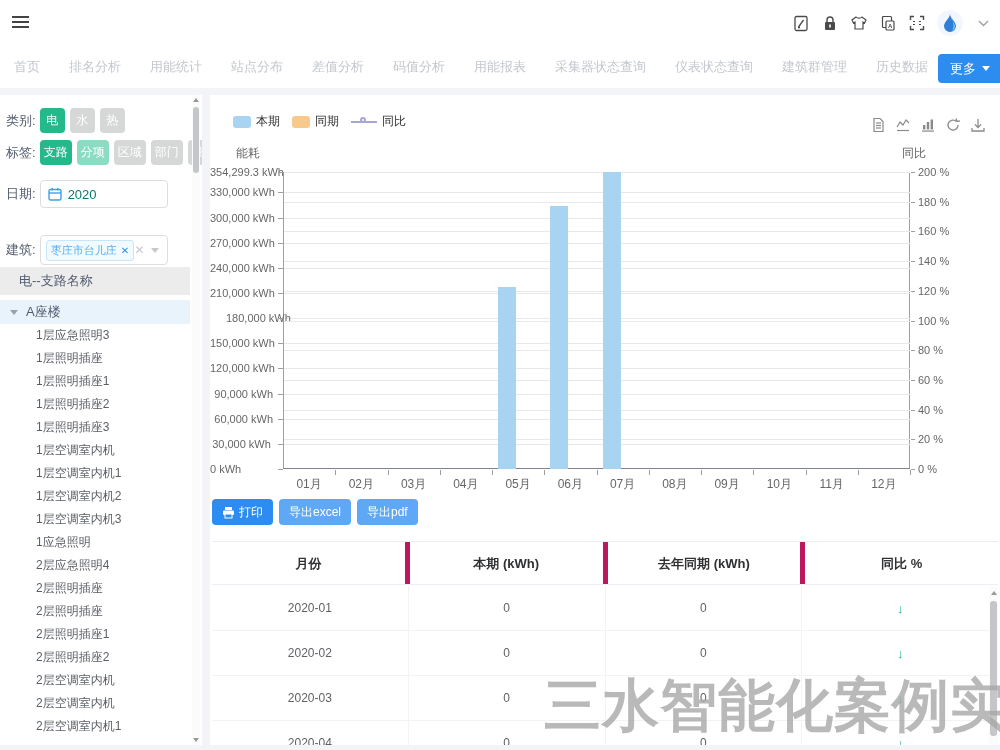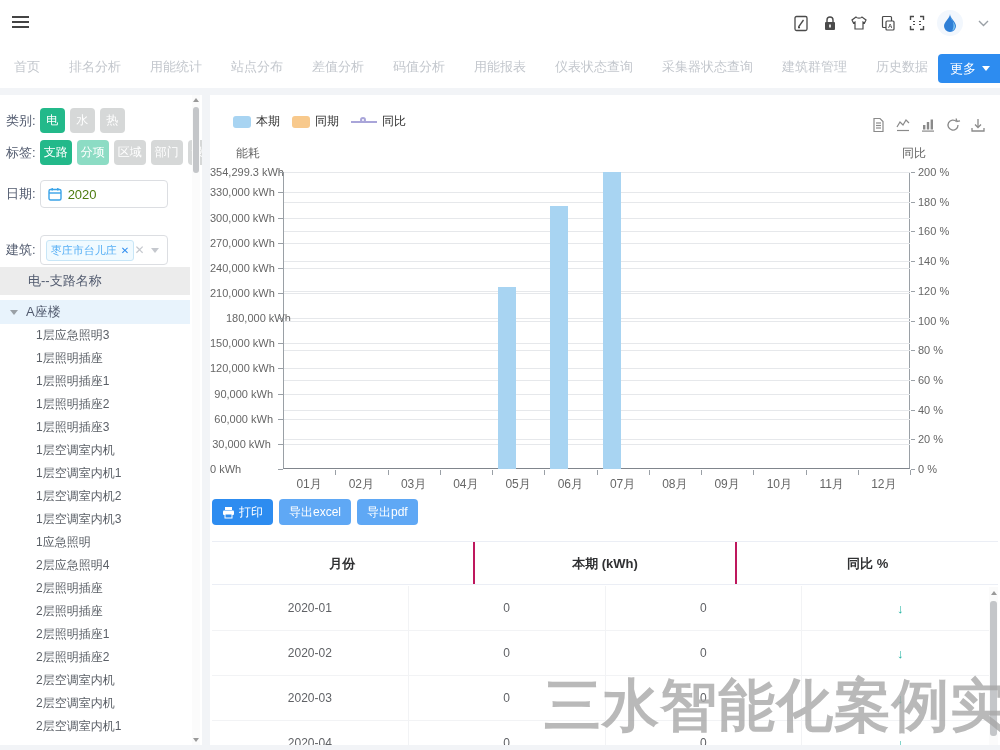--- a/index.html
+++ b/index.html
@@ -24,27 +24,27 @@
   
   .sidebar{position:absolute;top:95px;left:0;width:202px;height:650px;background:#fff;overflow:hidden}
   .form-row{position:absolute;left:6px;display:flex;align-items:center}
   .flabel{font-size:13px;color:#515a6e;margin-right:4px;white-space:nowrap}
   .opts{display:flex;gap:5px}
   .opt{min-width:25px;height:25px;padding:0 4px;border-radius:4px;color:#fff;font-size:12px;display:flex;align-items:center;justify-content:center;cursor:pointer;white-space:nowrap}
   .opt.active{background:#23b98a}
   .opt.semi{background:#8cdcc4}
   .opt.inactive{background:#d6d8d8}
   .input{width:128px;height:28px;border:1px solid #dcdee2;border-radius:4px;background:#fff;display:flex;align-items:center;padding:0 7px;gap:6px}
-  .input .val{font-size:13px;color:#4d7c0f}
+  .input .val{font-size:13px;color:#0f766e}
   .select{width:128px;height:30px;border:1px solid #dcdee2;border-radius:4px;background:#fff;display:flex;align-items:center;padding:0 5px;position:relative}
   .sel-tag{background:#f0faff;border:1px solid #c8e6f7;border-radius:3px;color:#55aef5;font-size:11px;padding:2px 4px;display:flex;align-items:center;gap:4px;white-space:nowrap}
   .sel-tag .tx{color:#2d8cf0;font-size:10px;cursor:pointer}
   .sel-clear{position:absolute;right:22px;color:#c5c8ce;font-size:12px;cursor:pointer}
   .sel-caret{position:absolute;right:8px;width:0;height:0;border-left:4px solid transparent;border-right:4px solid transparent;border-top:5px solid #c5c8ce}
-  .list-header{position:absolute;top:172px;left:0;width:190px;height:28px;background:#ececec;font-size:13px;color:#515a6e;line-height:28px;padding-left:28px}
+  .list-header{position:absolute;top:172px;left:0;width:190px;height:28px;background:#ececec;font-size:13px;color:#515a6e;line-height:28px;padding-left:19px}
   #tree{position:absolute;top:205px;left:0;width:190px}
   .tree-parent{height:24px;background:#e8f3fc;display:flex;align-items:center;font-size:13px;color:#515a6e;cursor:pointer}
   .tree-parent .caret{width:0;height:0;border-left:4px solid transparent;border-right:4px solid transparent;border-top:5px solid #9aa0a6;margin:0 8px 0 10px}
   .tree-item{height:23px;line-height:23px;font-size:12px;color:#5a5f66;padding-left:36px;cursor:pointer;white-space:nowrap}
   
   .sb-scroll{position:absolute;top:0;right:2px;width:8px;height:650px;background:#fbfbfb}
   .arr-up{position:absolute;left:1px;width:0;height:0;border-left:3px solid transparent;border-right:3px solid transparent;border-bottom:4px solid #999}
   .arr-dn{position:absolute;left:1px;width:0;height:0;border-left:3px solid transparent;border-right:3px solid transparent;border-top:4px solid #999}
   .thumb{position:absolute;left:1px;width:6px;background:#c4c6c9;border-radius:3px}
 
@@ -66,21 +66,21 @@
   .tickmark{position:absolute;background:#9aa0a6}
   .bar{position:absolute;background:#a8d4f2}
   .xlab{position:absolute;font-size:12px;color:#666;text-align:center;width:44px}
   .btns{position:absolute;left:2px;top:404px;display:flex;gap:6px}
   .btn{height:26px;border:none;border-radius:4px;color:#fff;font-size:12px;display:inline-flex;align-items:center;gap:4px;padding:8px 10px;cursor:pointer;font-family:inherit}
   .btn.primary{background:#2d8cf0}
   .btn.light{background:#5fa8f5}
 
   
   .thead{position:absolute;left:2px;top:446px;width:786px;height:44px;display:flex;border-top:1px solid #ebeef5;border-bottom:1px solid #ebeef5}
-  .th{flex:1;text-align:center;line-height:44px;font-size:13px;font-weight:bold;color:#303133;border-right:2px solid #be185d}
+  .th{flex:1;text-align:center;line-height:44px;font-size:13px;font-weight:bold;color:#303133;border-right:5px solid #be185d}
   .th:last-child{border-right:none}
   #tbody{position:absolute;left:2px;top:491px;width:786px}
   .tr{display:flex;height:45px;border-bottom:1px solid #f2f3f5}
   .td{flex:1;text-align:center;line-height:45px;font-size:12px;color:#606266;border-right:1px solid #f2f3f5}
   .td:last-child{border-right:none}
   .td.down{color:#20b2a0;font-size:13px}
   .tb-scroll{position:absolute;right:2px;top:492px;width:9px;height:158px;background:#fbfbfb}
 
   
   .watermark{position:absolute;left:544px;top:668px;font-size:57px;font-weight:bold;color:#a8a8a8;opacity:.8;white-space:nowrap;z-index:60;pointer-events:none;letter-spacing:1px}
@@ -146,22 +146,22 @@
 
 <div class="tabbar">
   <div id="tabs">
       <div class="tab">首页</div>
       <div class="tab">排名分析</div>
       <div class="tab">用能统计</div>
       <div class="tab">站点分布</div>
       <div class="tab">差值分析</div>
       <div class="tab">码值分析</div>
       <div class="tab">用能报表</div>
+      <div class="tab">采集器状态查询</div>
       <div class="tab">仪表状态查询</div>
-      <div class="tab">采集器状态查询</div>
       <div class="tab">建筑群管理</div>
       <div class="tab">历史数据</div>
       <div class="tab">能耗公示</div>
     </div>
   <div class="more-btn">
     <span>更多</span>
     <span class="caret-w"></span>
   </div>
 </div>
 
@@ -413,20 +413,21 @@
         <span>导出excel</span>
       </button>
     <button class="btn light">
         <span>导出pdf</span>
       </button>
   </div>
 
   <div class="thead" id="thead">
       <div class="th">月份</div>
       <div class="th">本期 (kWh)</div>
+      <div class="th">去年同期 (kWh)</div>
       <div class="th">同比 %</div>
     </div>
   <div id="tbody">
       <div class="tr">
         <div class="td">2020-01</div>
         <div class="td">0</div>
         <div class="td">0</div>
         <div class="td down">↓</div>
       </div>
       <div class="tr">

